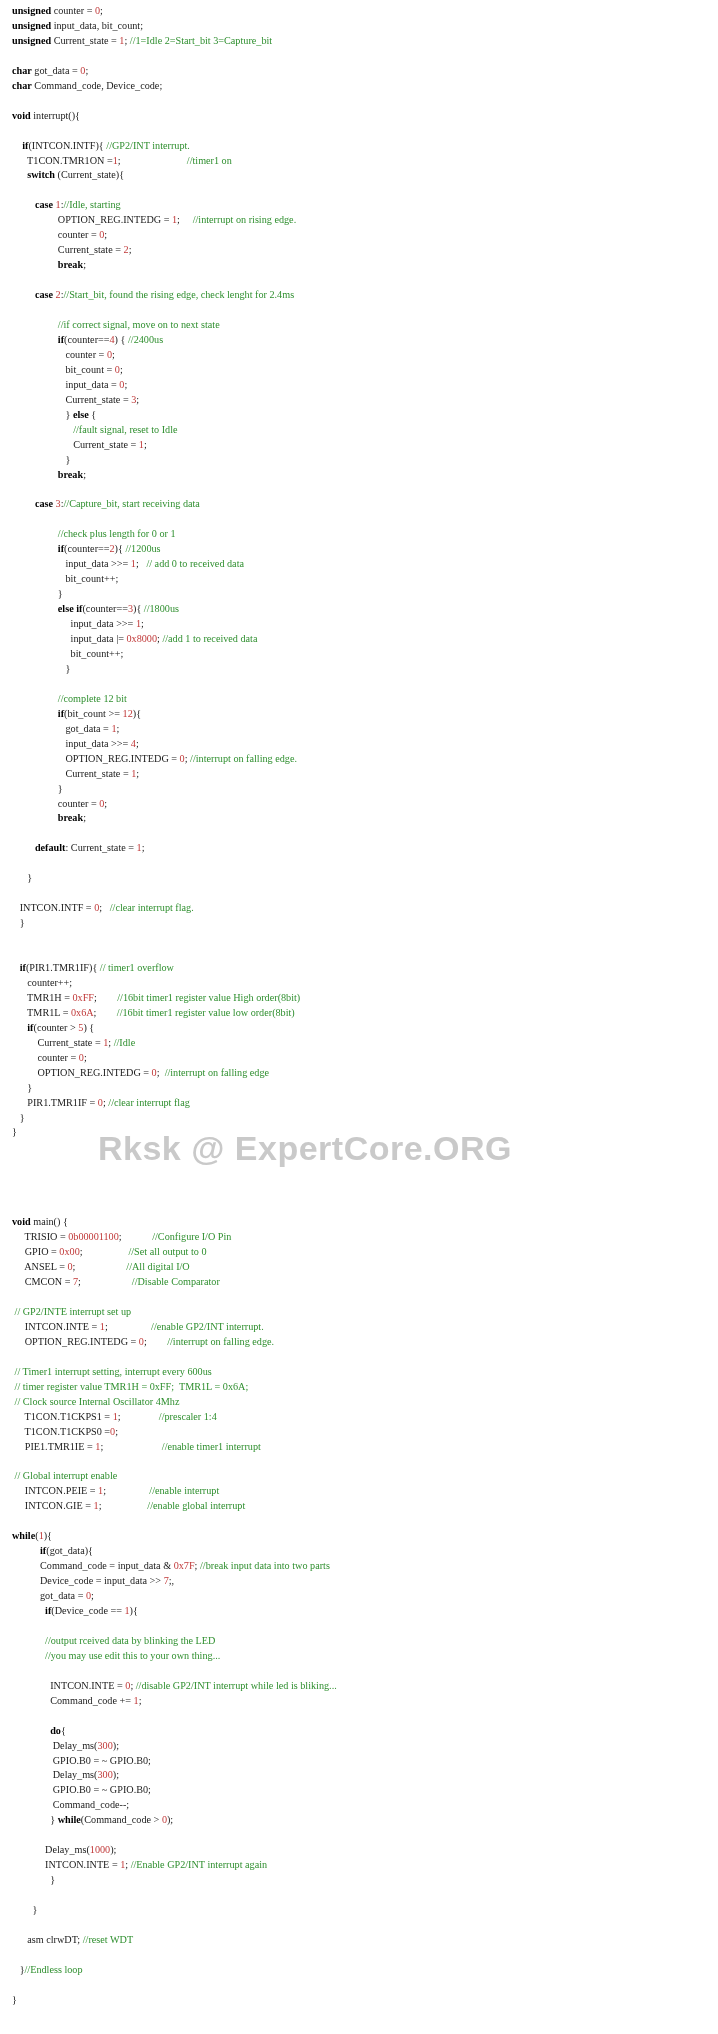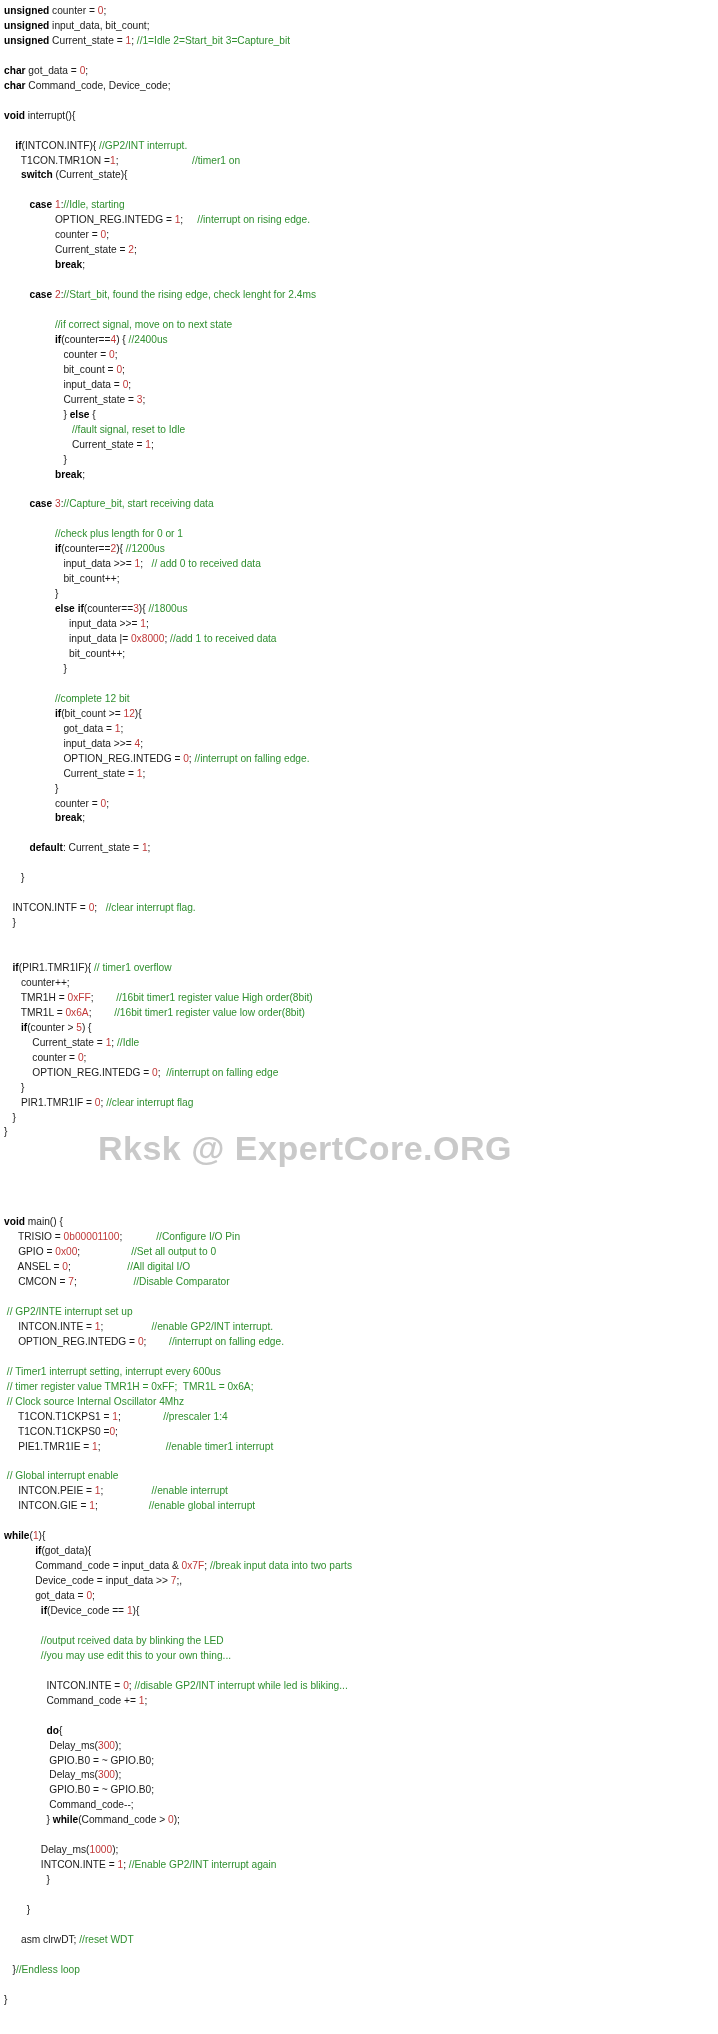--- a/index.html
+++ b/index.html
@@ -12,23 +12,23 @@
     height: 2034px;
     position: relative;
     overflow: hidden;
     font-family: "DejaVu Sans Mono", "Liberation Mono", monospace;
   }
   #code-listing {
     position: absolute;
     left: 0;
     top: 0;
     width: 718px;
-    padding: 4px 0 0 4px;
+    padding: 4px 0 0 12px;
     box-sizing: border-box;
-    font-family: Liberation Sans, sans-serif;
+    font-family: Liberation Serif, serif;
     font-size: 10.2px;
     line-height: 14.95px;
     color: #111111;
     white-space: pre;
     z-index: 2;
   }
   #code-listing .ln {
     display: block;
     min-height: 14.95px;
     white-space: pre;

